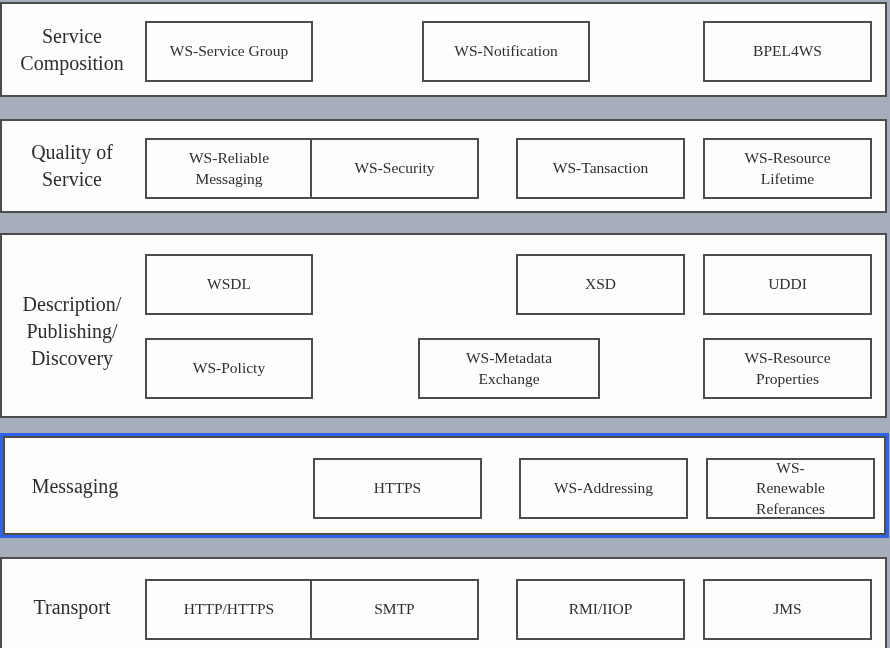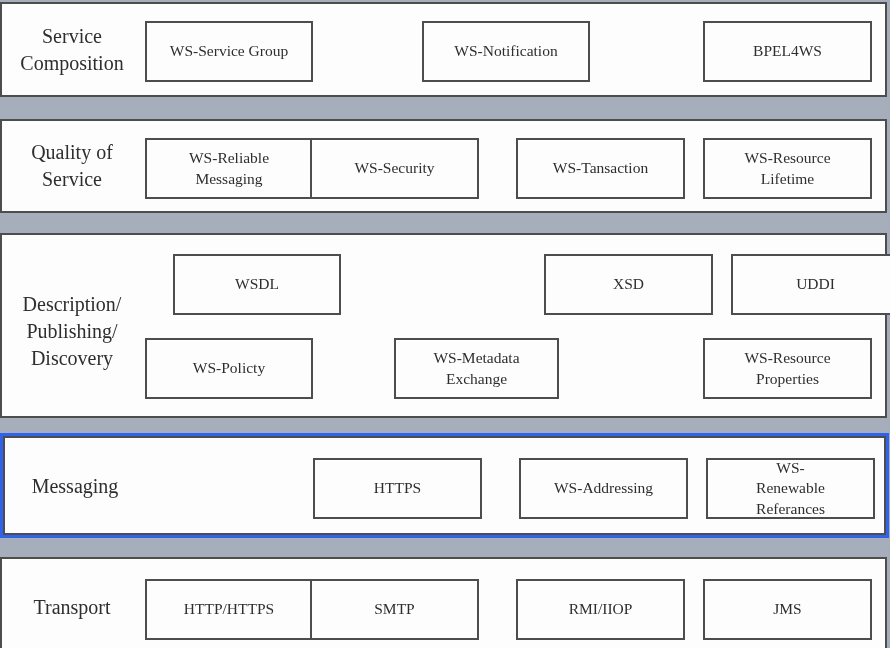--- a/index.html
+++ b/index.html
@@ -47,23 +47,23 @@
     display:flex;align-items:center;justify-content:center;
     text-align:center;font-size:15.5px;line-height:1.3;
     padding:0 20px;
   }
   .box.wrap2{padding:14px 34px;}
   .c1{left:143px;width:168px;}
   .c2{left:308px;width:169px;}
   .c3{left:514px;width:169px;}
   .c4{left:701px;width:169px;}
   .c-notif{left:420px;width:168px;}
-  .c-meta{left:392px;width:165px;}
+  .c-meta{left:416px;width:182px;}
   .r-mid{top:17px;}
-  .r3-top{top:19px;margin-left:28px;}
+  .r3-top{top:19px;}
   .r3-bot{top:103px;}
   .r4{top:20px;}
   .r5{top:20px;}
 </style>
 </head>
 <body>
 
 <div class="stage">
 
   <div class="panel" id="panel-service-composition">

